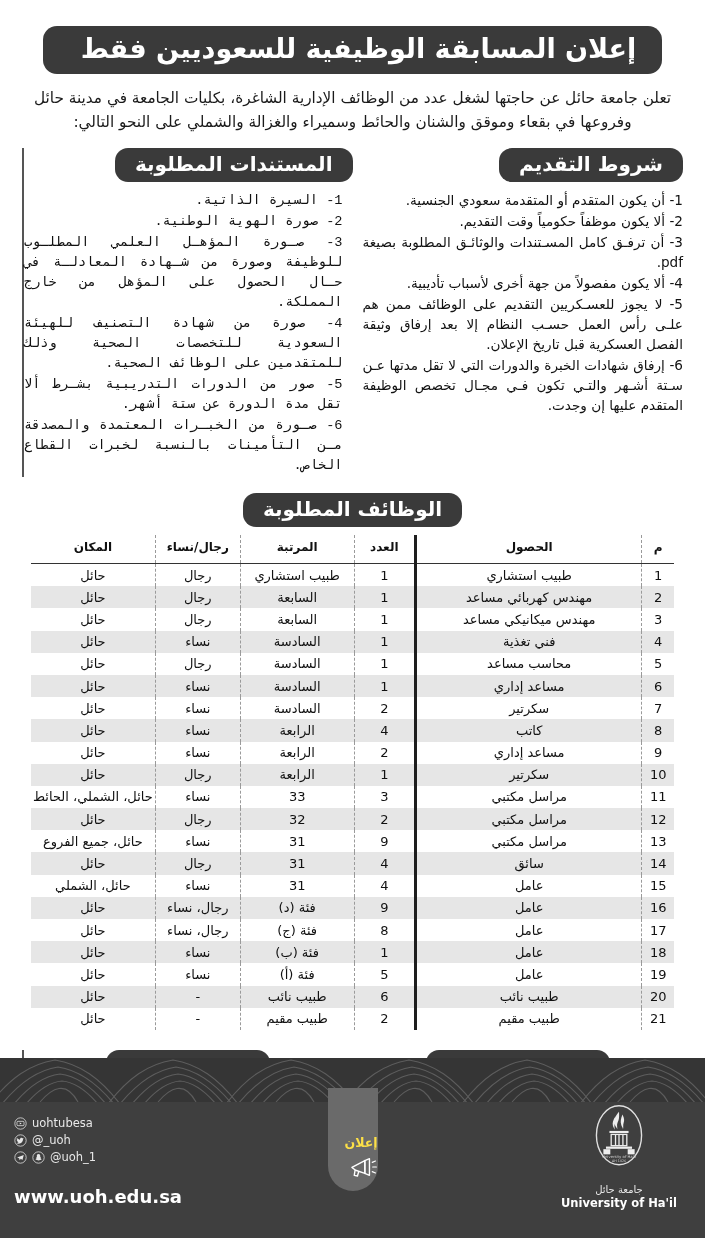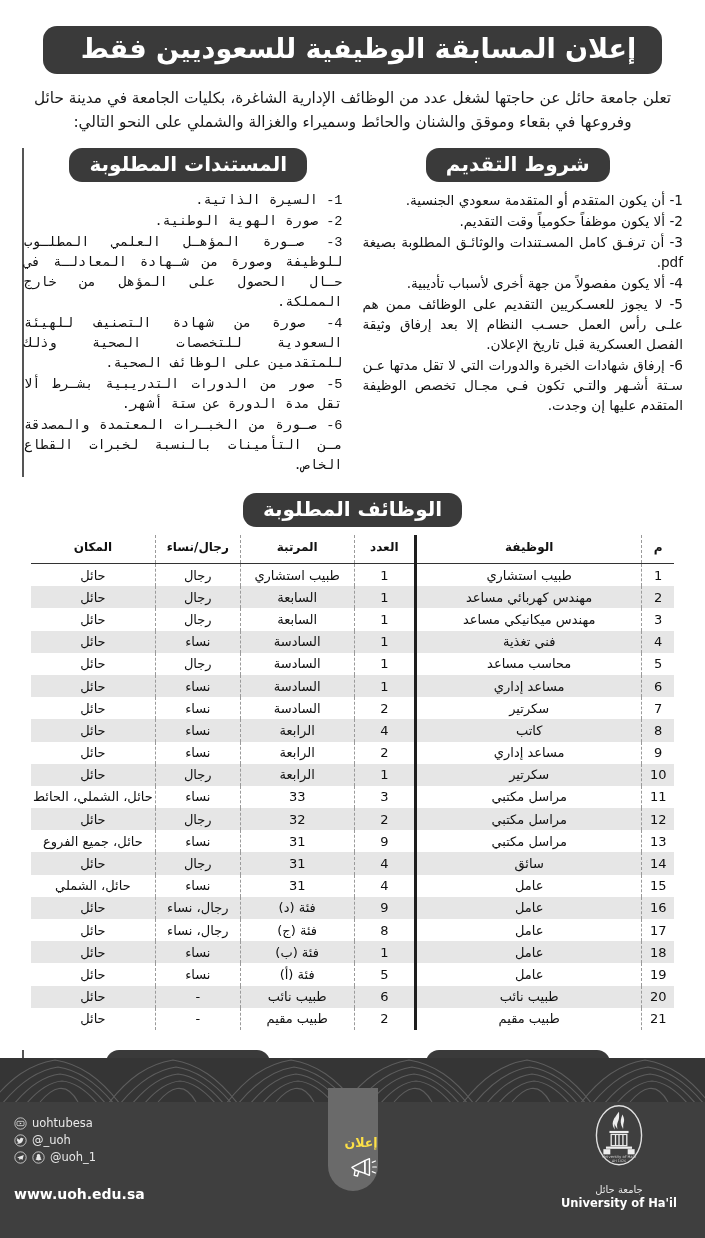--- a/index.html
+++ b/index.html
@@ -44,21 +44,21 @@
     line-height: 1.2;
   }
 
   
   .cols {
     display: flex;
     margin: 14px 22px 0 22px;
     align-items: stretch;
   }
   .col { width: 50%; }
-  .col-head { text-align: center; margin-bottom: 9px; }
+  .col-head { text-align: right; margin-bottom: 9px; }
   .col-body {
     font-size: 13.6px;
     line-height: 1.47;
     color: #111;
     text-align: justify;
     text-align-last: right;
   }
   .col-right .col-body { padding-left: 10px; }
   .col-left  .col-body { padding-right: 10px; font-family: Liberation Mono, monospace; }
   .col-left { border-left: 2px solid #555; }
@@ -165,21 +165,21 @@
     direction: ltr;
     text-align: left;
     left: 14px;
   }
   .soc-row { display: flex; align-items: center; gap: 5px; margin-bottom: 3px; }
   .soc-ico { width: 13px; height: 13px; flex: 0 0 13px; }
   .site {
     position: absolute;
     left: 14px; top: 84px;
     color: #ffffff;
-    font-size: 14px;
+    font-size: 18px;
     font-weight: bold;
     direction: ltr;
   }
 
   .badge {
     position: absolute;
     left: 50%; transform: translateX(-50%);
     top: -14px;
     width: 50px; height: 103px;
     background: #6a6a6a;
@@ -237,21 +237,21 @@
   </div>
 
   <div class="jobs-head">
     <span class="pill">الوظائف المطلوبة</span>
   </div>
 
   <table class="jobs">
     <thead>
       <tr>
         <th class="c-m">م</th>
-        <th class="c-job">الوظيفة</th>
+        <th class="c-job">الحصول</th>
         <th class="c-num">العدد</th>
         <th class="c-rank">المرتبة</th>
         <th class="c-gen">رجال/نساء</th>
         <th class="c-loc">المكان</th>
       </tr>
     </thead>
     <tbody id="jobs-body">
         <tr>
           <td class="c-m">1</td>
           <td class="c-job">طبيب استشاري</td>

